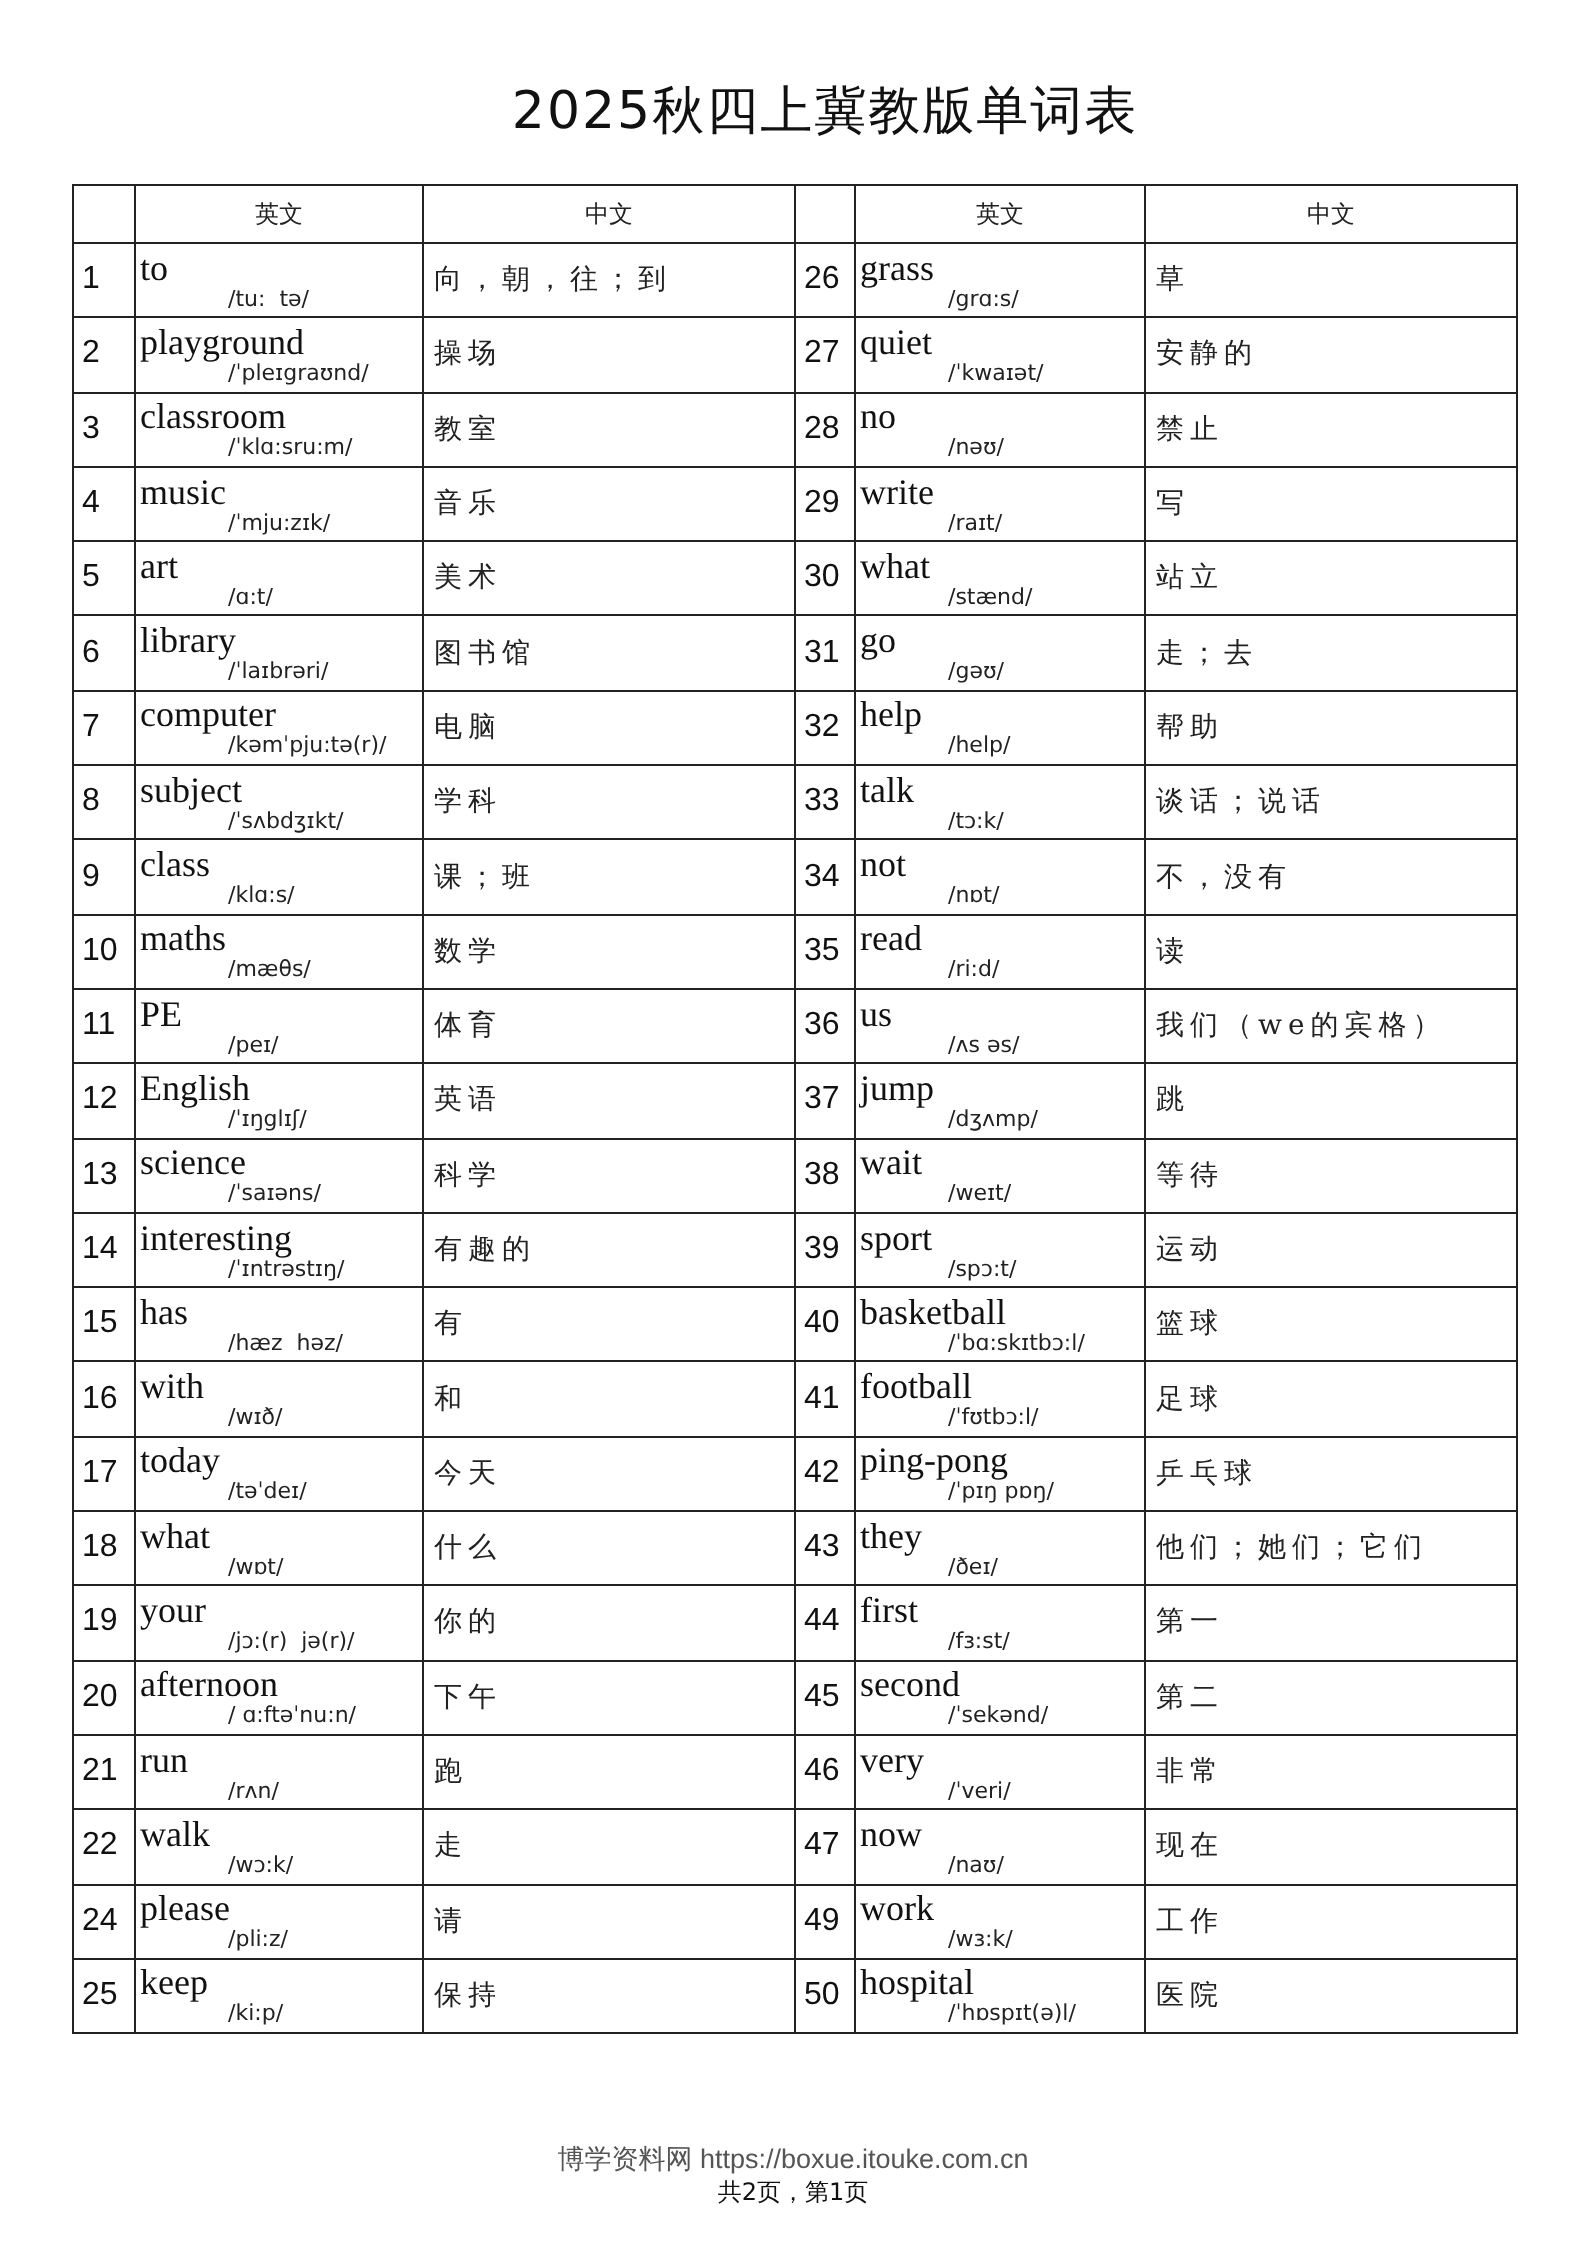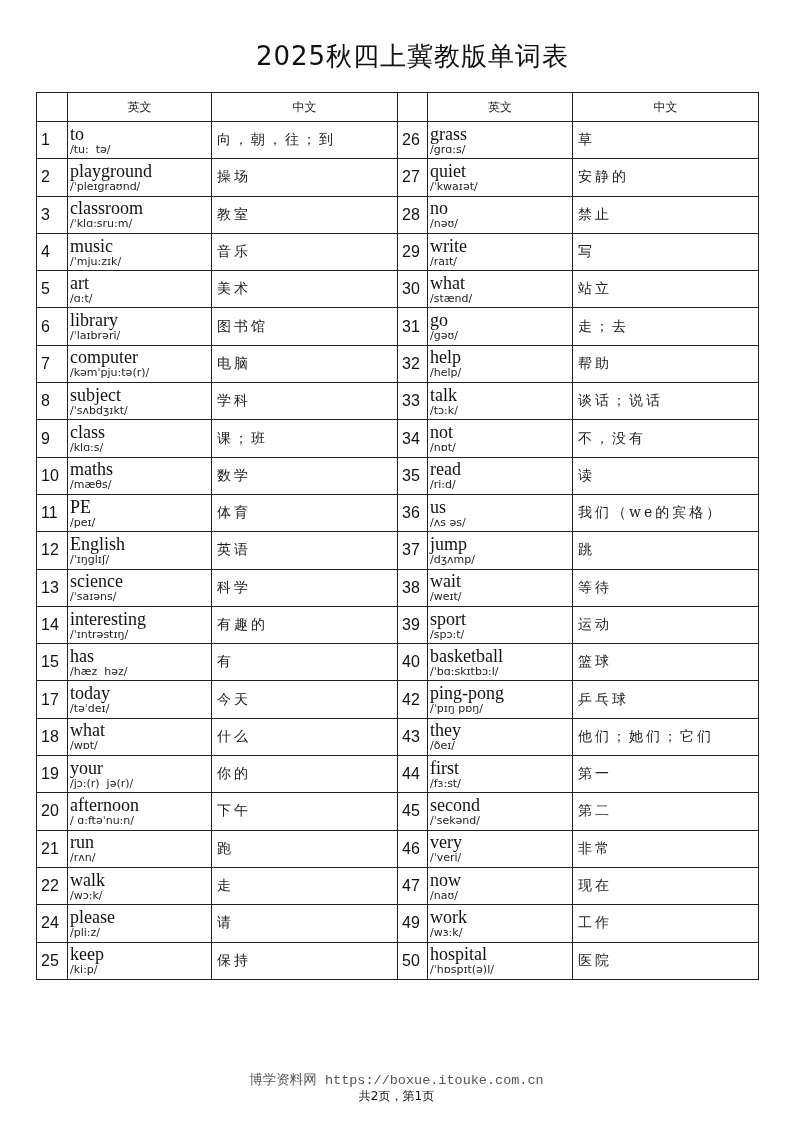--- a/index.html
+++ b/index.html
@@ -69,37 +69,38 @@
       line-height: 18px;
       color: #111;
     }
     .word-ipa {
       display: block;
       font-family: "DejaVu Sans", sans-serif;
       font-size: 11px;
       line-height: 13px;
       color: #222;
       white-space: pre;
+      margin-left: 44px;
     }
     td.cn {
       font-family: "DejaVu Serif", serif;
       font-size: 14px;
       padding-left: 5px !important;
       letter-spacing: 3px;
       color: #222;
     }
     .footer {
       position: absolute;
       left: 0;
       width: 793px;
       text-align: center;
     }
     .footer-site {
       top: 1071px;
-      font-family: Liberation Mono, monospace;
+      font-family: Liberation Sans, sans-serif;
       font-size: 13.5px;
       color: #555;
     }
     .footer-page {
       top: 1088px;
       font-family: "DejaVu Sans", sans-serif;
       font-size: 12px;
       color: #111;
     }
   </style>
@@ -332,20 +333,34 @@
         </td>
         <td class="cn">有</td>
         <td class="num">40</td>
         <td class="word">
           <span class="word-en">basketball</span>
           <span class="word-ipa">/ˈbɑ:skɪtbɔ:l/</span>
         </td>
         <td class="cn">篮球</td>
       </tr>
       <tr class="data-row">
+        <td class="num">16</td>
+        <td class="word">
+          <span class="word-en">with</span>
+          <span class="word-ipa">/wɪð/</span>
+        </td>
+        <td class="cn">和</td>
+        <td class="num">41</td>
+        <td class="word">
+          <span class="word-en">football</span>
+          <span class="word-ipa">/ˈfʊtbɔ:l/</span>
+        </td>
+        <td class="cn">足球</td>
+      </tr>
+      <tr class="data-row">
         <td class="num">17</td>
         <td class="word">
           <span class="word-en">today</span>
           <span class="word-ipa">/təˈdeɪ/</span>
         </td>
         <td class="cn">今天</td>
         <td class="num">42</td>
         <td class="word">
           <span class="word-en">ping-pong</span>
           <span class="word-ipa">/ˈpɪŋ pɒŋ/</span>

